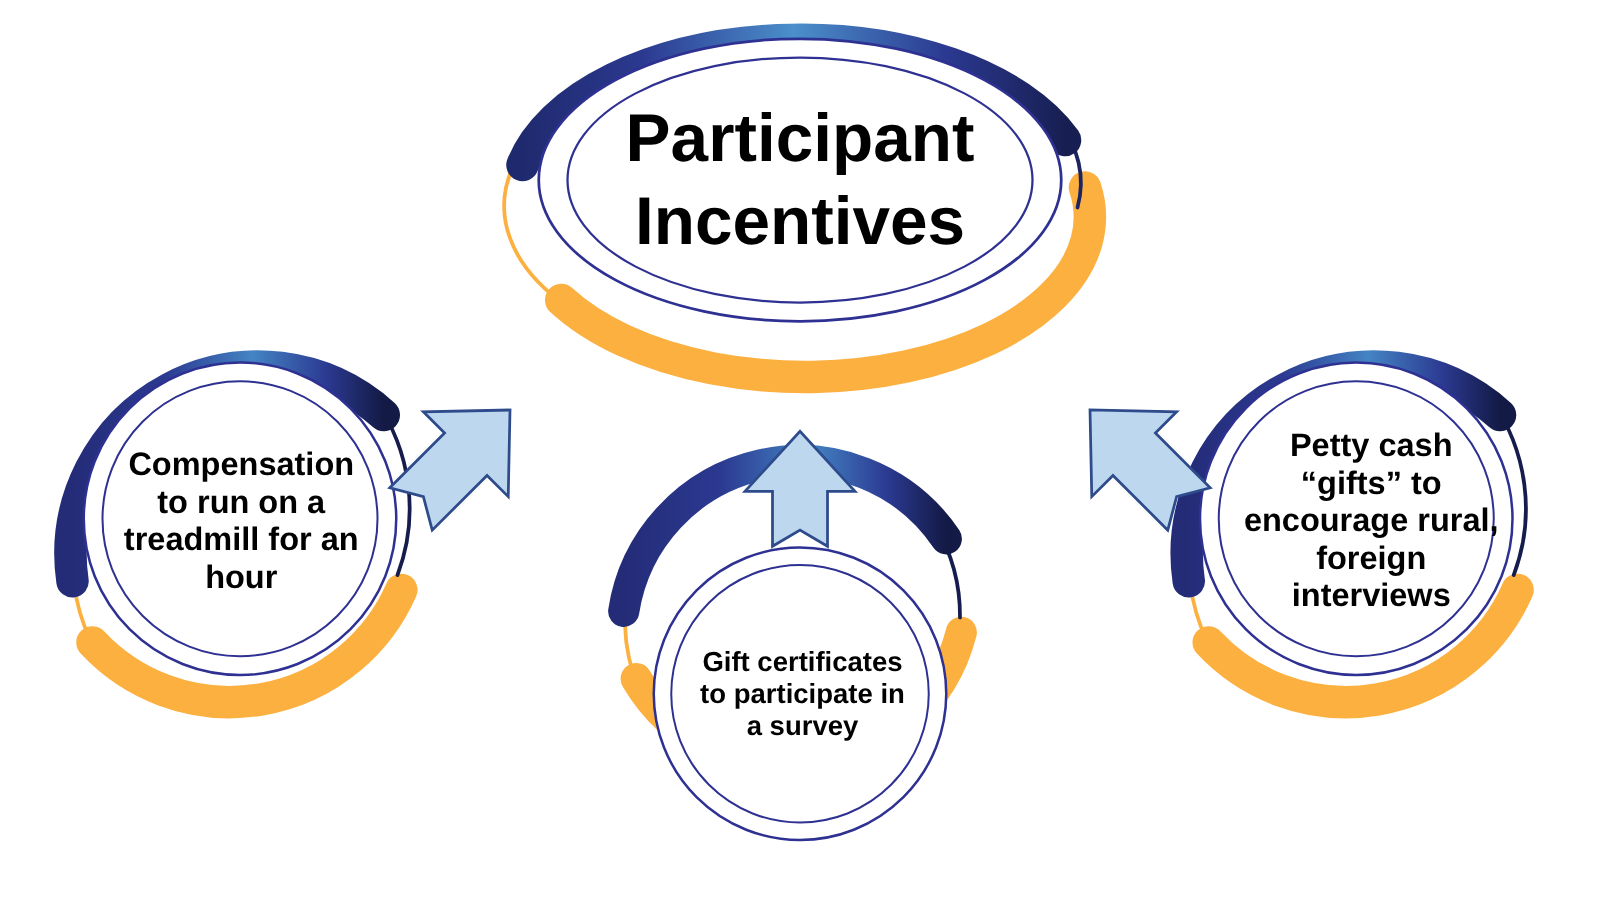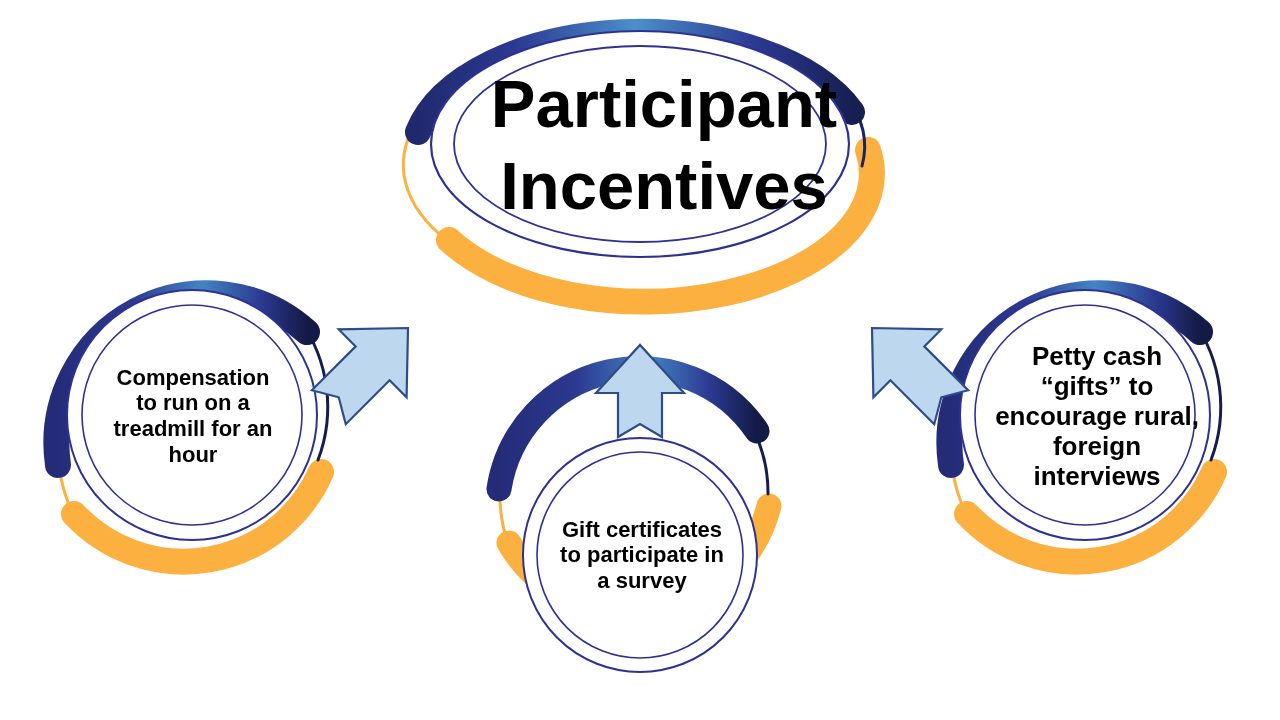--- a/index.html
+++ b/index.html
@@ -35,33 +35,33 @@
     justify-content: center;
     text-align: center;
     font-family: "Liberation Sans", sans-serif;
     font-weight: bold;
     color: #000000;
     line-height: 1.16;
     white-space: pre-line;
     pointer-events: none;
   }
   #hub-label {
-    left: 469px;
+    left: 445px;
     top: 40px;
     width: 390px;
     height: 210px;
-    font-size: 67px;
+    font-size: 54px;
     line-height: 1.22;
   }
   #node-left-label {
     left: 72px;
     top: 325px;
     width: 242px;
     height: 182px;
-    font-size: 22px;
+    font-size: 26px;
   }
   #node-bottom-label {
     left: 518px;
     top: 480px;
     width: 248px;
     height: 150px;
     font-size: 22px;
   }
   #node-right-label {
     left: 976px;

